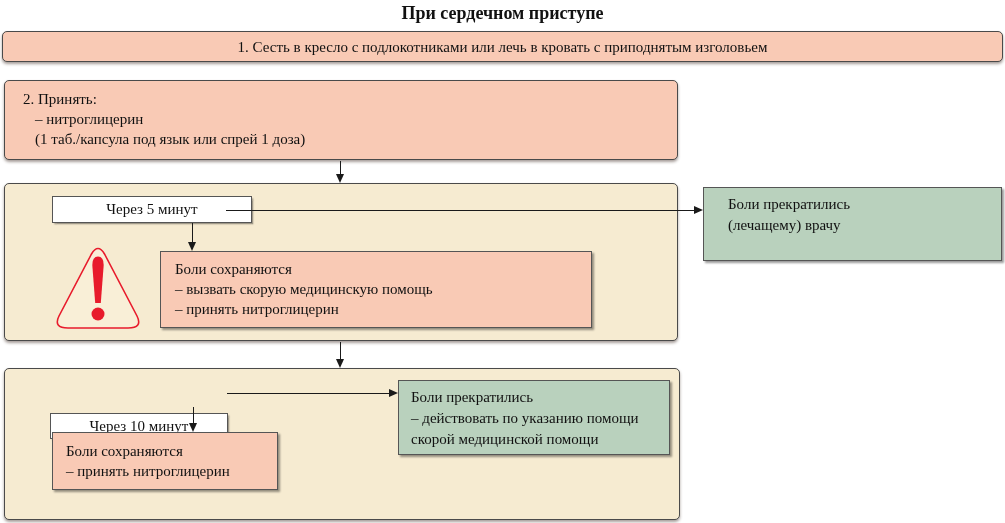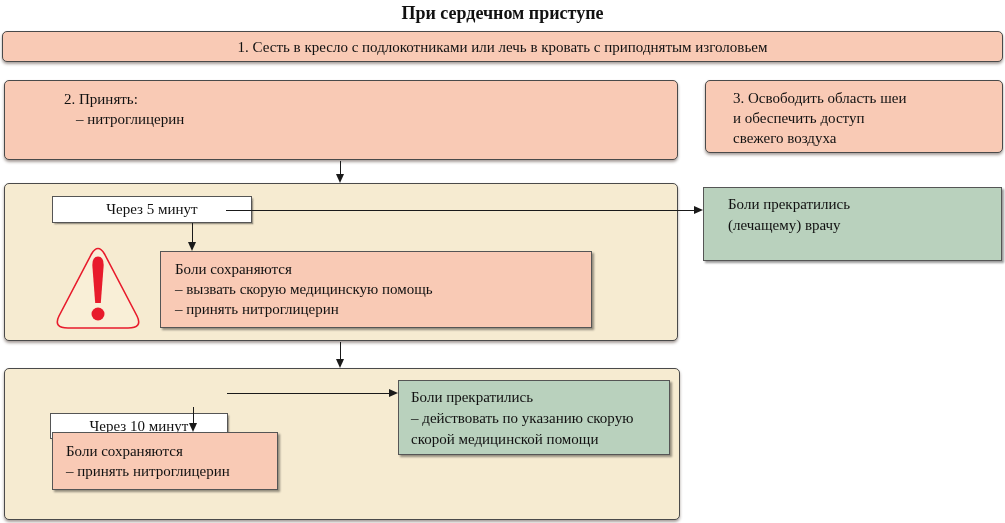--- a/index.html
+++ b/index.html
@@ -18,21 +18,21 @@
   .beige{background:var(--beige);}
 
   .innerbox{position:absolute;border:1px solid var(--border-mid);
             box-shadow:2px 2px 2px rgba(0,0,0,.4);}
   .whitebox{background:#fff;text-align:center;font-size:15px;line-height:25px;}
   .pinkbox{background:var(--pink);}
   .greenbox{background:var(--green);}
 
   .txt{font-size:15px;line-height:20px;white-space:nowrap;}
   .center-line{display:flex;align-items:center;justify-content:center;height:100%;}
-  .pad{padding:8px 0 0 18px;margin-left:41px;}
+  .pad{padding:8px 0 0 18px;}
   .line{display:block;}
   .ind{padding-left:12px;}
 
   .vline{position:absolute;width:1px;background:var(--line);}
   .hline{position:absolute;height:1px;background:var(--line);}
   .ah-down{position:absolute;width:0;height:0;
            border-left:4.5px solid transparent;border-right:4.5px solid transparent;
            border-top:9px solid var(--line);}
   .ah-right{position:absolute;width:0;height:0;
             border-top:4.5px solid transparent;border-bottom:4.5px solid transparent;
@@ -48,30 +48,24 @@
   <div class="title">При сердечном приступе</div>
 
   <div class="roundbox" style="left:2px;top:31px;width:1001px;height:31px;">
     <div class="center-line txt">1. Сесть в кресло с подлокотниками или лечь в кровать с приподнятым изголовьем</div>
   </div>
 
   <div class="roundbox" style="left:4px;top:80px;width:674px;height:80px;">
     <div class="txt pad">
       <span class="line">2. Принять:</span>
       <span class="line ind">– нитроглицерин</span>
+      <span class="line ind">(1 таб./капсула под язык или спрей 1 доза)</span>
     </div>
   </div>
 
-  <div class="roundbox" style="left:705px;top:80px;width:298px;height:73px;">
-    <div class="txt" style="padding:7px 0 0 27px;">
-      <span class="line">3. Освободить область шеи</span>
-      <span class="line">и обеспечить доступ</span>
-      <span class="line">свежего воздуха</span>
-    </div>
-  </div>
 
   <div class="vline" style="left:340px;top:161px;height:14px;"></div>
   <div class="ah-down" style="left:336px;top:174px;"></div>
 
   <div class="roundbox beige" style="left:4px;top:183px;width:674px;height:158px;"></div>
 
   <svg class="warn" viewBox="0 0 90 92">
     <path d="M38.5 10 Q45 -1 51.5 10 L84 72 Q90 84 75 84 L15 84 Q0 84 6 72 Z" fill="#f9efd7" stroke="#e81b2c" stroke-width="1.6"></path>
     <path d="M39.3 21 Q39.3 12.5 45 12.5 Q50.7 12.5 50.7 21 L47.8 59 L42.2 59 Z" fill="#e81b2c"></path>
     <circle cx="45" cy="70" r="6.5" fill="#e81b2c"></circle>
@@ -120,18 +114,18 @@
   <div class="innerbox pinkbox" style="left:52px;top:432px;width:226px;height:58px;">
     <div class="txt" style="padding:8px 0 0 13px;">
       <span class="line">Боли сохраняются</span>
       <span class="line">– принять нитроглицерин</span>
     </div>
   </div>
 
   <div class="innerbox greenbox" style="left:398px;top:380px;width:272px;height:75px;">
     <div class="txt" style="padding:6px 0 0 12px;line-height:21px;">
       <span class="line">Боли прекратились</span>
-      <span class="line">– действовать по указанию скорую</span>
+      <span class="line">– действовать по указанию помощи</span>
       <span class="line">скорой медицинской помощи</span>
     </div>
   </div>
 
 </div>
 
 </body></html>

